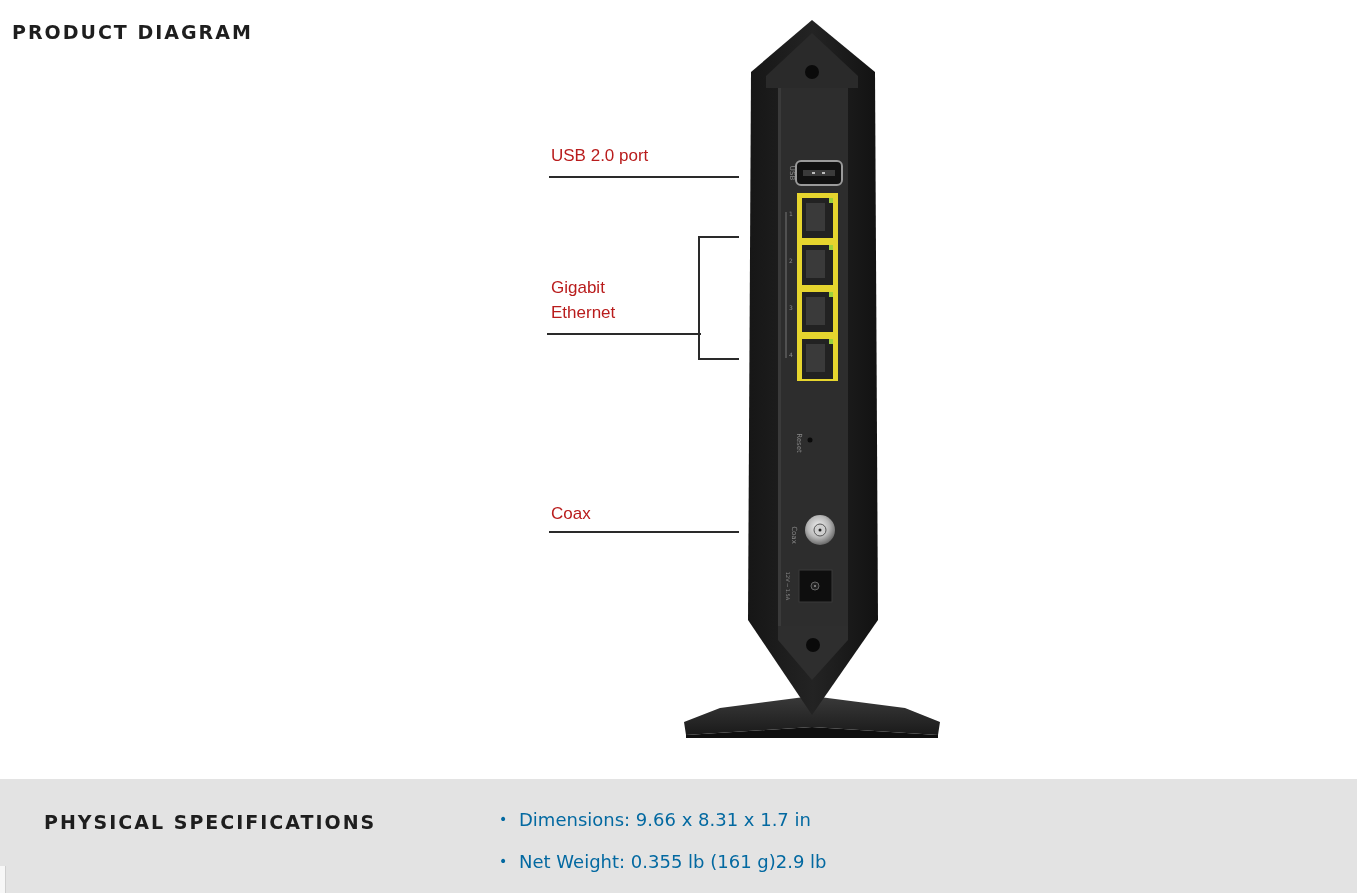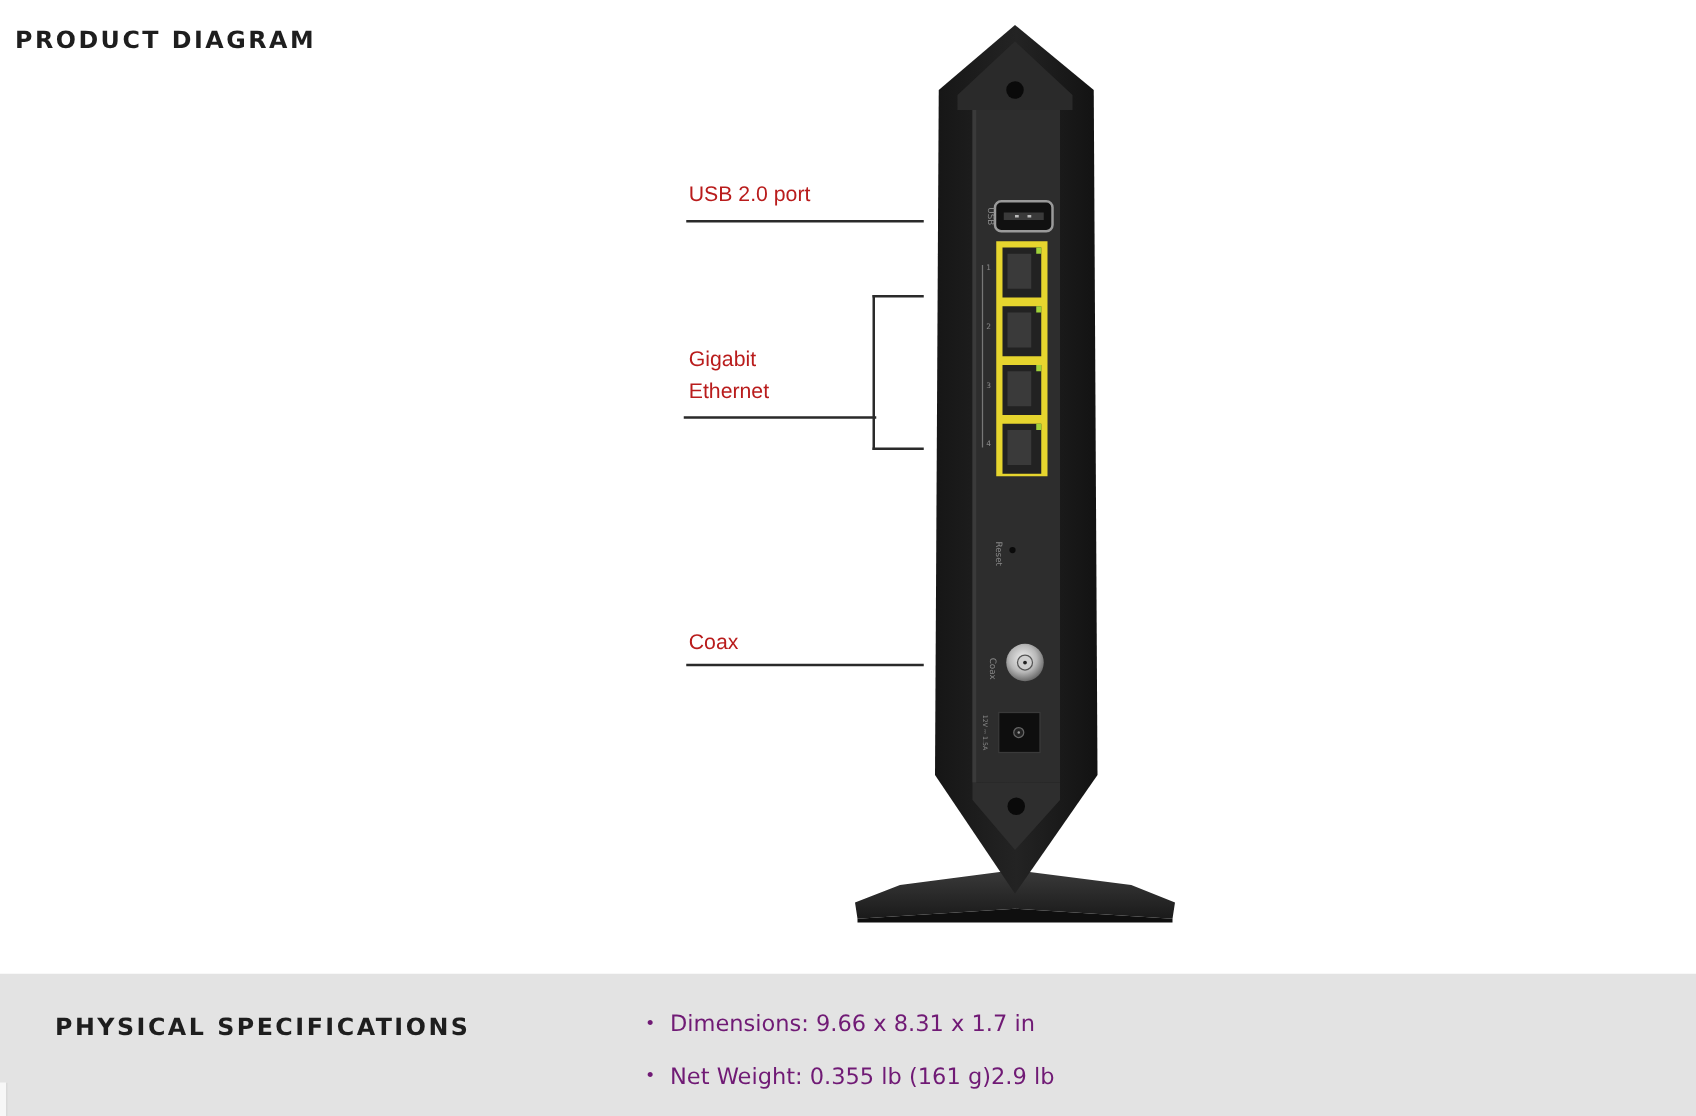--- a/index.html
+++ b/index.html
@@ -29,23 +29,23 @@
   .vline { position: absolute; width: 2px; background: #2a2a2a; }
 
   #router { position: absolute; left: 682px; top: 18px; width: 262px; height: 722px; }
 
   .specs-band {
     position: absolute; left: 0; top: 779px; width: 1357px; height: 114px;
     background: #e3e3e3;
   }
   #specs-title { left: 12px; top: 811px; margin-left: 32px; }
   .spec-item {
-    position: absolute; left: 516px;
+    position: absolute; left: 499px;
     font-family: "DejaVu Sans", sans-serif;
-    font-size: 18px; color: #701a75;
+    font-size: 18px; color: #0369a1;
   }
   .spec-item .bullet { display: inline-block; width: 20px; font-size: 14px; vertical-align: 2px; }
   .left-scroll-stub {
     position: absolute; left: 0; top: 866px; width: 5px; height: 27px;
     background: #f7f7f7; border-right: 1px solid #cfcfcf;
   }
 </style>
 </head>
 <body>
 

